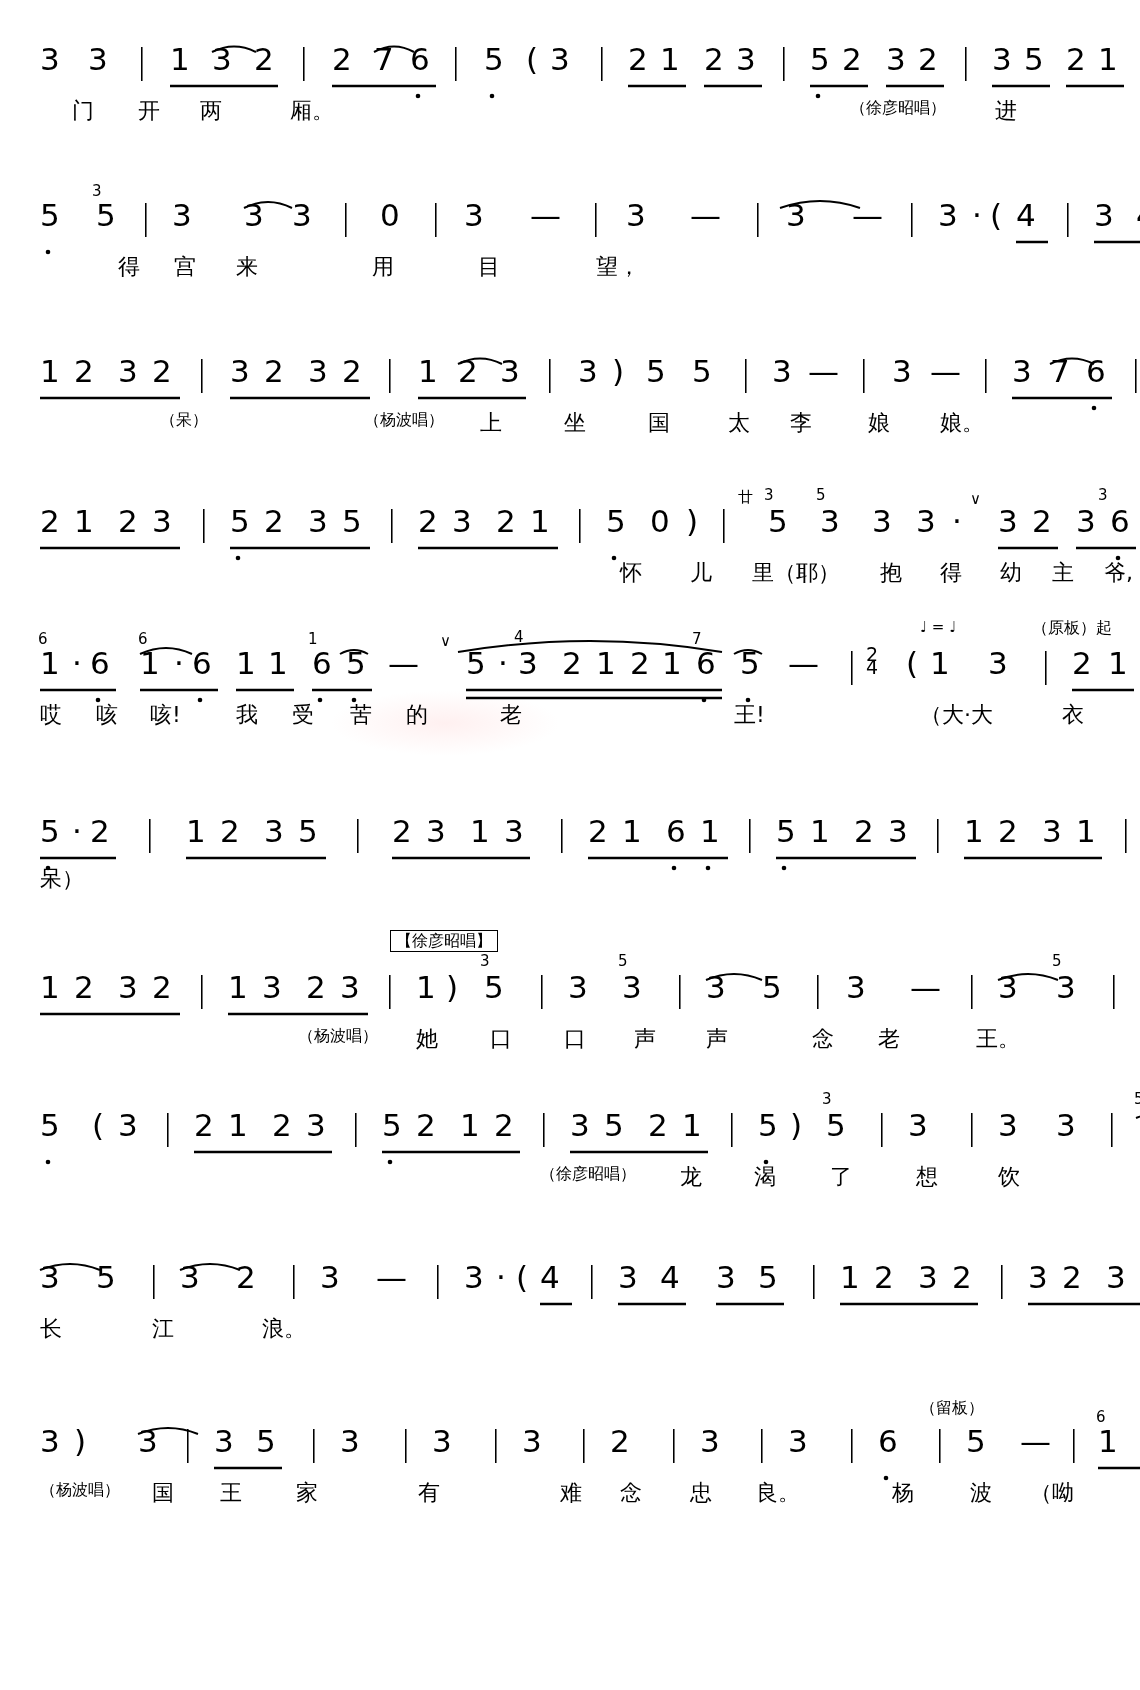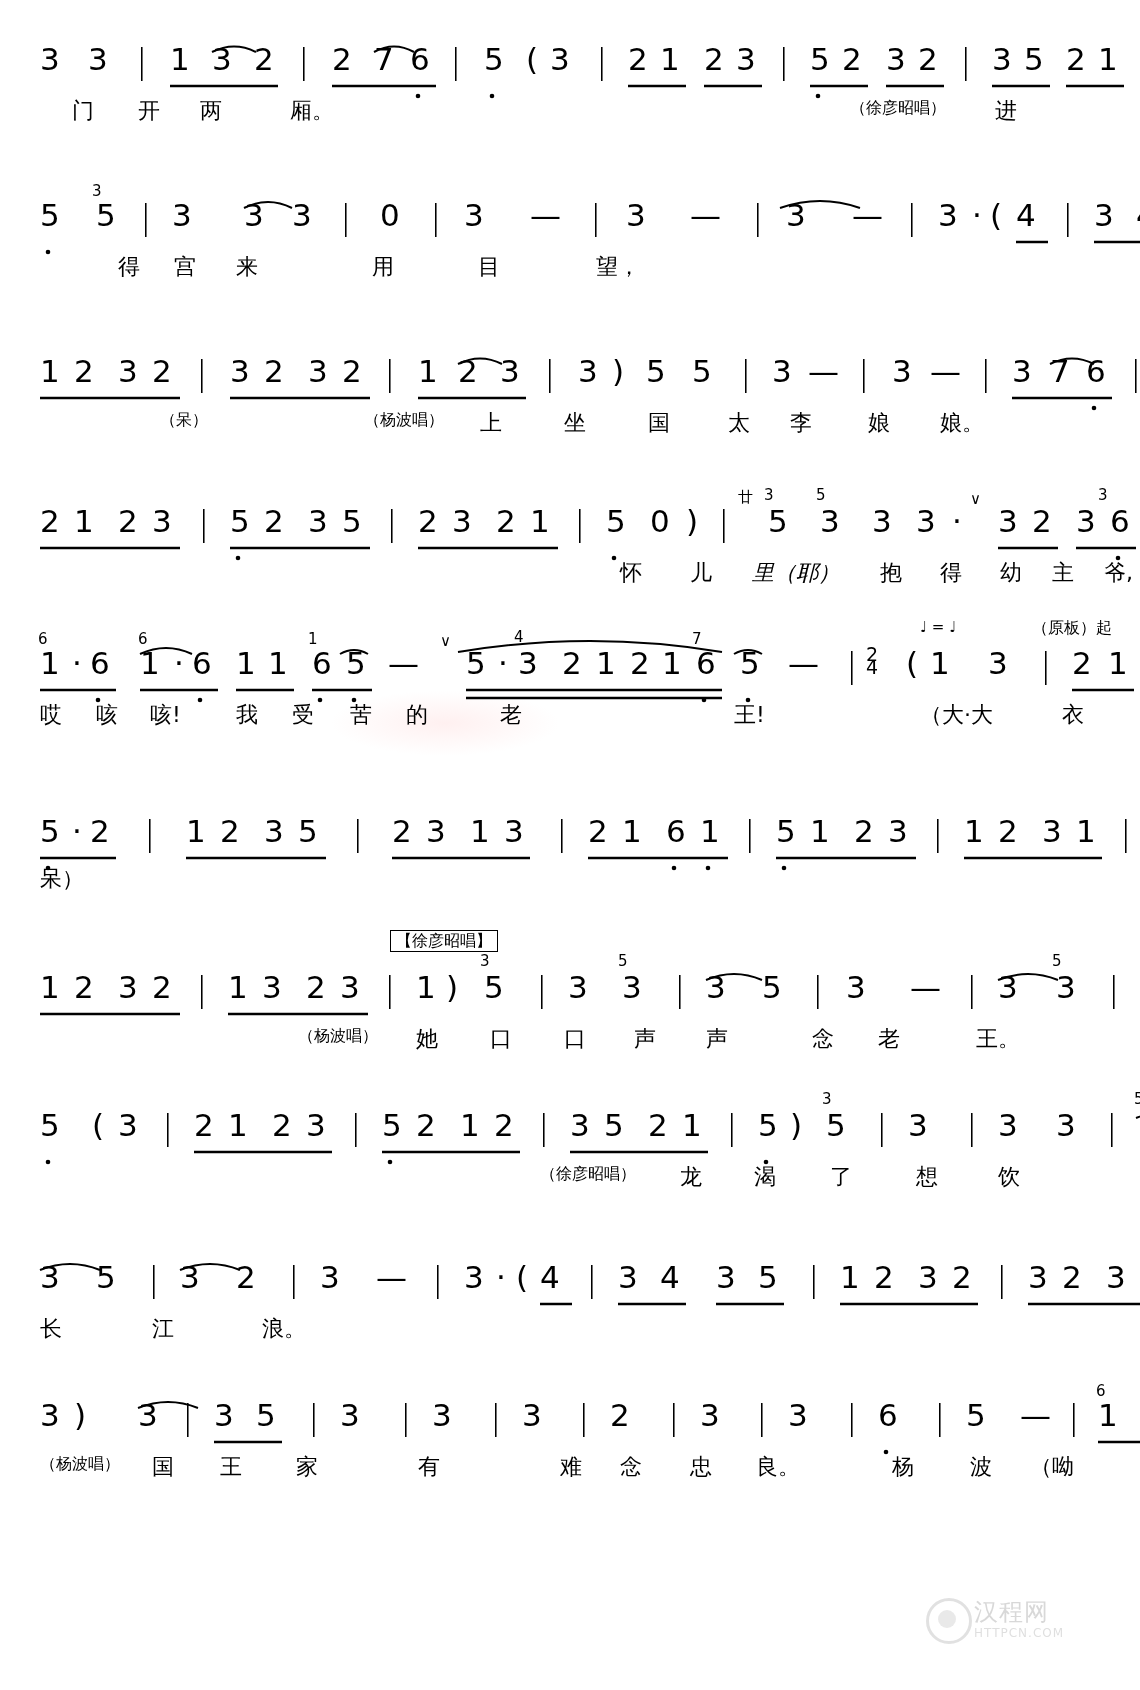--- a/index.html
+++ b/index.html
@@ -354,21 +354,21 @@
           <line x1="1036" y1="42" x2="1096" y2="42" stroke="#000" stroke-width="2.5"></line>
           <circle cx="198" cy="52" r="2.3" fill="#000"></circle>
           <circle cx="574" cy="52" r="2.3" fill="#000"></circle>
           <circle cx="1078" cy="52" r="2.3" fill="#000"></circle>
           <path d="M1112 2 q10 -8 20 0" stroke="#000" stroke-width="2" fill="none"></path>
         </svg>
       </div>
       <div class="lyrics" style="top:-6px;">
         <span class="el lyr" style="left:580px;">怀</span>
         <span class="el lyr" style="left:650px;">儿</span>
-        <span class="el lyr" style="left:712px;font-style:italic;">里（耶）</span>
+        <span class="el lyr" style="left:712px;">里（耶）</span>
         <span class="el lyr" style="left:840px;">抱</span>
         <span class="el lyr" style="left:900px;">得</span>
         <span class="el lyr" style="left:960px;">幼</span>
         <span class="el lyr" style="left:1012px;">主</span>
         <span class="el lyr" style="left:1064px;">爷,</span>
 
       </div>
     </div>
 
     <div class="system" style="top:648px;">
@@ -654,20 +654,23 @@
         </svg>
       </div>
       <div class="lyrics" style="top:-6px;">
         <span class="el lyr" style="left:0px;">长</span>
         <span class="el lyr" style="left:112px;">江</span>
         <span class="el lyr" style="left:222px;">浪。</span>
       </div>
     </div>
 
     <div class="system" style="top:1400px;">
+      <div class="lyrics" style="height:26px;">
+        <span class="el lyr-s" style="left:880px;">（留板）</span>
+      </div>
       <div class="notes">
         <span class="el n" style="left:0px;">3</span>
         <span class="el n" style="left:34px;">)</span>
         <span class="el n" style="left:98px;">3</span>
         <span class="el bar" style="left:142px;">|</span>
         <span class="el n" style="left:174px;">3</span>
         <span class="el n" style="left:216px;">5</span>
         <span class="el bar" style="left:268px;">|</span>
         <span class="el n" style="left:300px;">3</span>
         <span class="el bar" style="left:360px;">|</span>
@@ -710,18 +713,13 @@
         <span class="el lyr" style="left:716px;">良。</span>
         <span class="el lyr" style="left:852px;">杨</span>
         <span class="el lyr" style="left:930px;">波</span>
         <span class="el lyr" style="left:990px;">（呦</span>
       </div>
     </div>
 
   </div>
 
 
-  <div class="watermark">
-    <div class="wm-circle"></div>
-    <div class="wm-t1">汉程网</div>
-    <div class="wm-t2">HTTPCN.COM</div>
-  </div>
 </div>
 
 </body></html>

